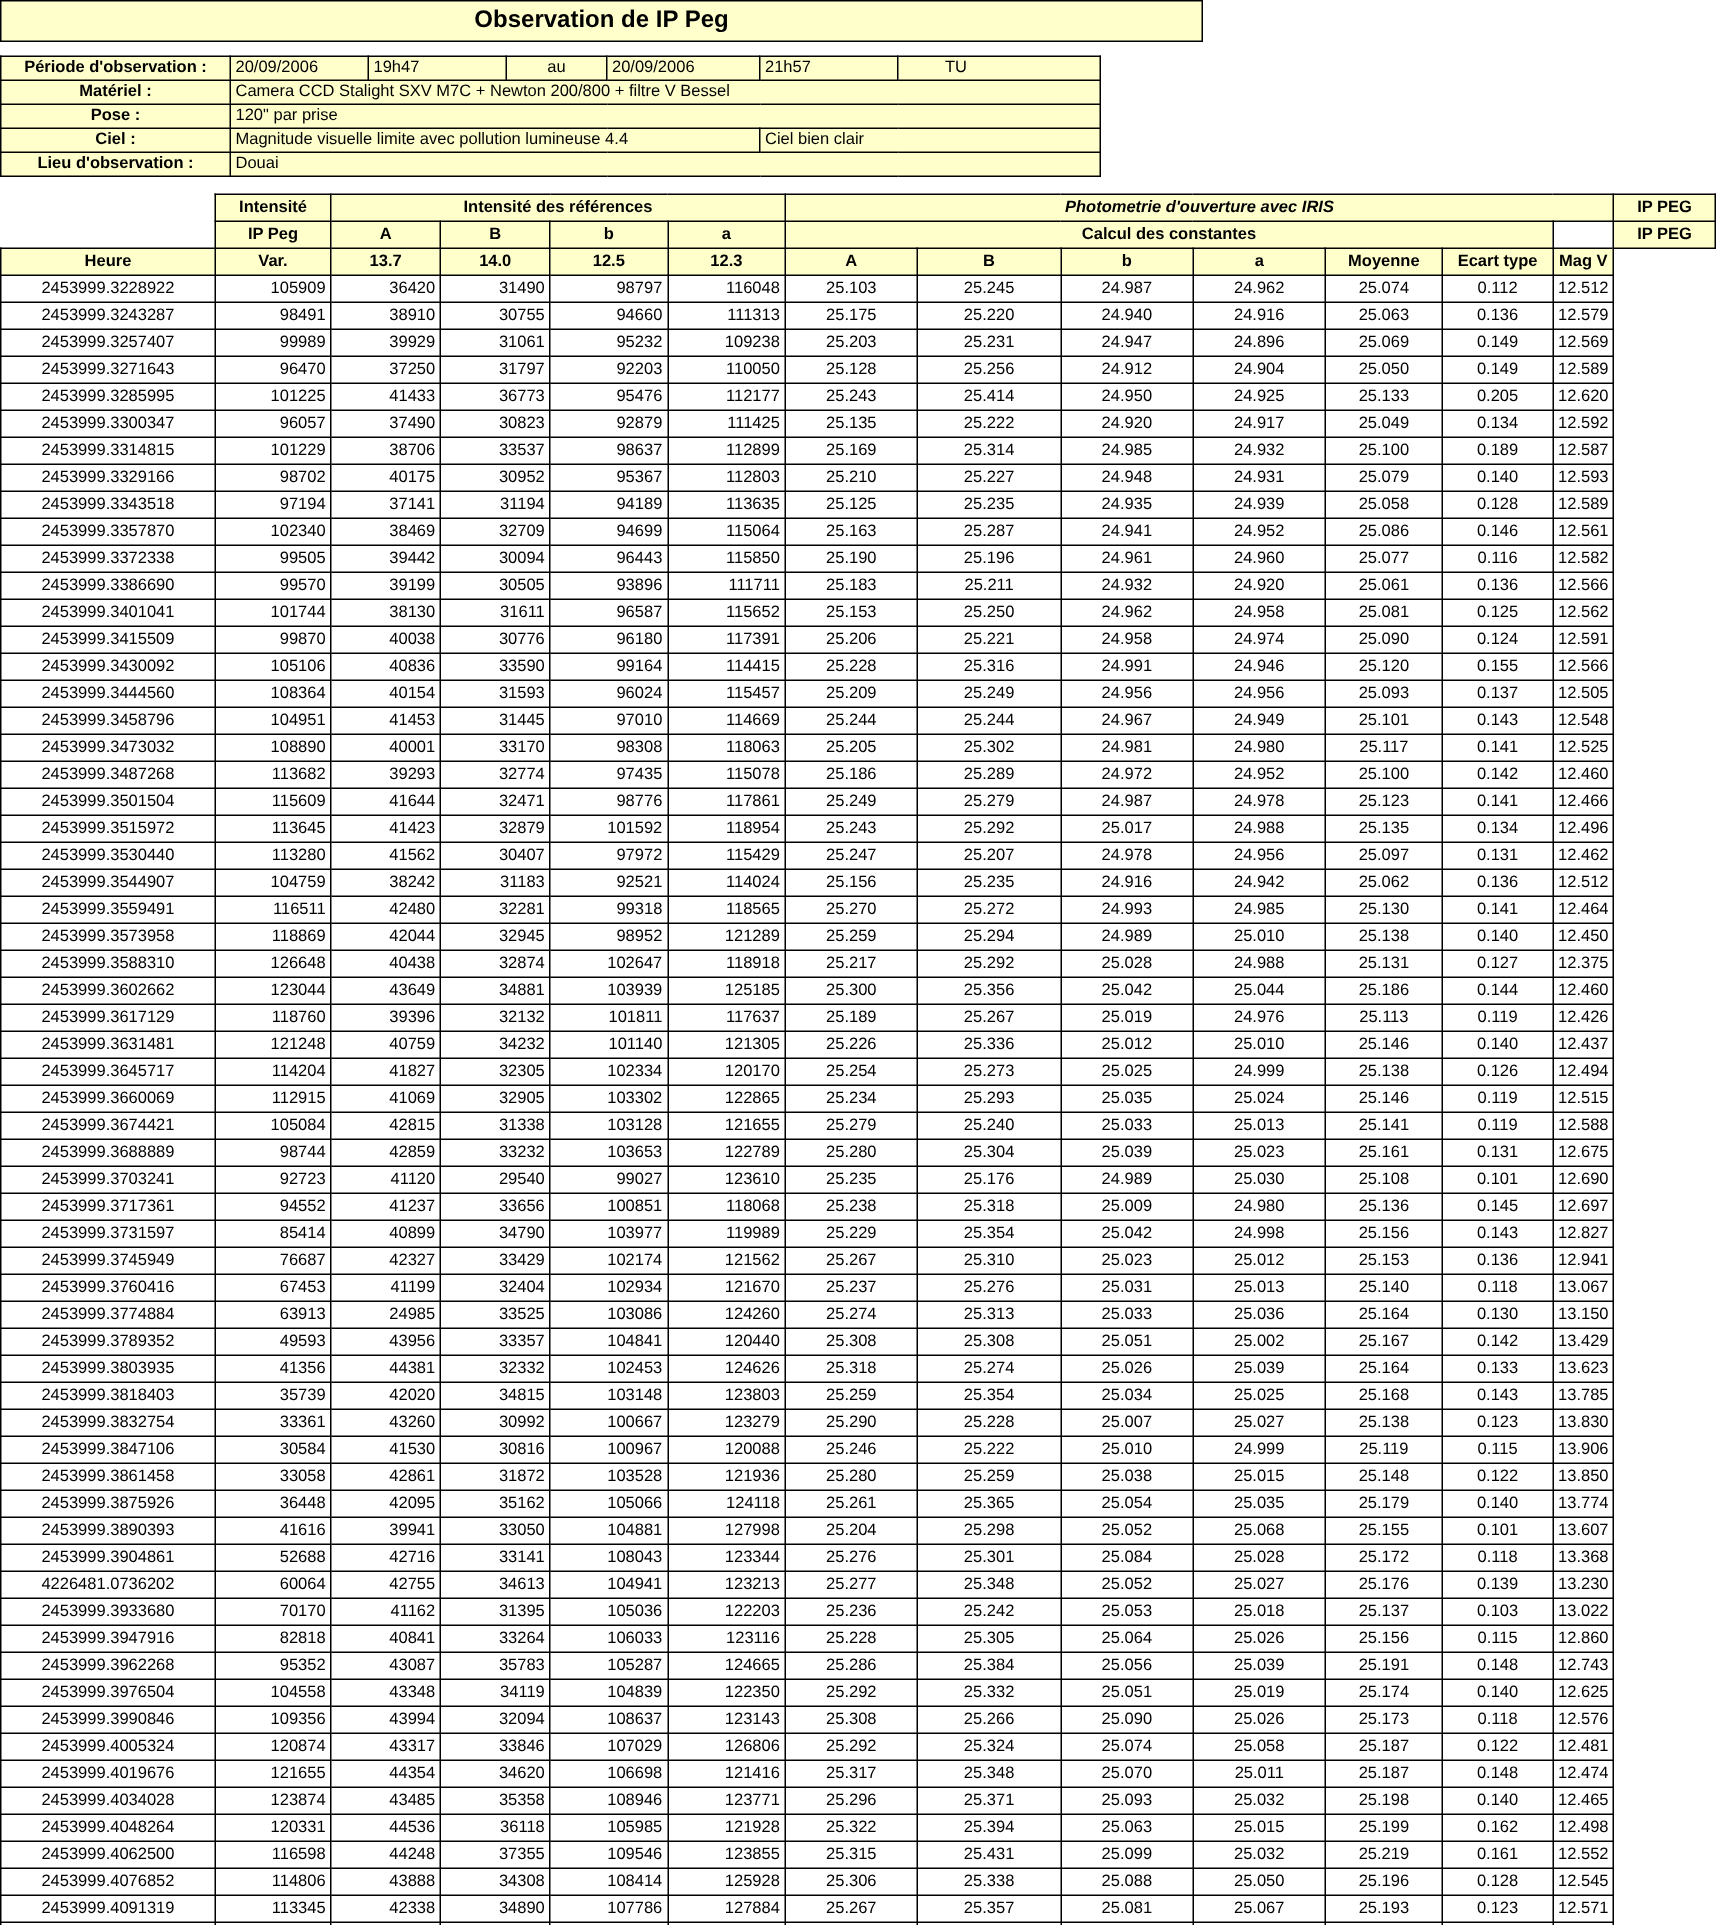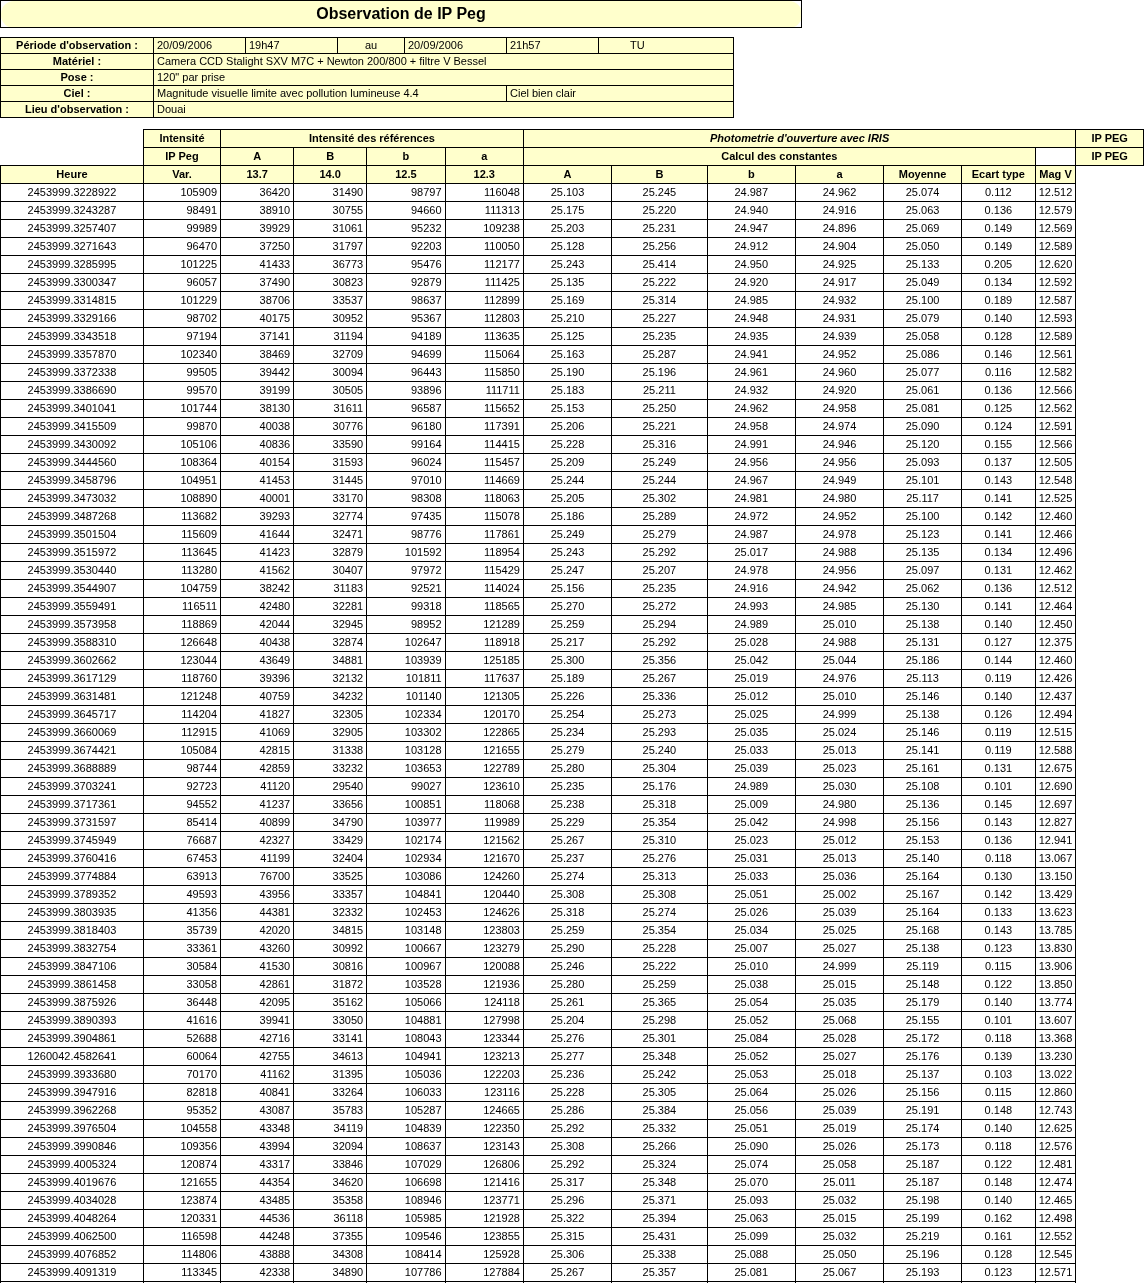--- a/index.html
+++ b/index.html
@@ -1,21 +1,21 @@
 <!DOCTYPE html>
 <html><head>
 <meta charset="utf-8">
 <style>
   html,body{margin:0;padding:0;background:#ffffff;}
   body{font-family:"Liberation Sans", sans-serif;font-size:11px;color:#000;}
   #sheet{width:1144px;position:relative;}
   table{border-collapse:collapse;}
   td{border:1px solid #000;padding:0 3px;height:15px;line-height:15px;white-space:nowrap;}
   .yellow{background:#ffffcc;}
-  .title-cell{background:#ffffcc;font-weight:bold;font-size:16px;text-align:center;height:26px;line-height:26px;border-radius:13px;}
+  .title-cell{background:#ffffcc;font-weight:bold;font-size:16px;text-align:center;height:26px;line-height:26px;}
   .lbl{background:#ffffcc;font-weight:bold;text-align:center;}
   .val{background:#ffffcc;text-align:left;}
   .hdr{background:#ffffcc;font-weight:bold;text-align:center;}
   .num{text-align:right;font-size:11px;}
   .ctr{text-align:center;}
   .blank{border:none;background:#fff;}
   #headtable td{height:17px;line-height:17px;}
   .grp{background:#ffffcc;font-weight:bold;text-align:center;}
   .datarow td{height:14.6px;line-height:14.6px;}
 </style>
@@ -683,21 +683,21 @@
           <td class="ctr">25.276</td>
           <td class="ctr">25.031</td>
           <td class="ctr">25.013</td>
           <td class="ctr">25.140</td>
           <td class="ctr">0.118</td>
           <td class="ctr">13.067</td>
         </tr>
         <tr class="datarow">
           <td class="ctr">2453999.3774884</td>
           <td class="num">63913</td>
-          <td class="num">76700</td>
+          <td class="num">24985</td>
           <td class="num">33525</td>
           <td class="num">103086</td>
           <td class="num">124260</td>
           <td class="ctr">25.274</td>
           <td class="ctr">25.313</td>
           <td class="ctr">25.033</td>
           <td class="ctr">25.036</td>
           <td class="ctr">25.164</td>
           <td class="ctr">0.130</td>
           <td class="ctr">13.150</td>
@@ -831,21 +831,21 @@
           <td class="num">123344</td>
           <td class="ctr">25.276</td>
           <td class="ctr">25.301</td>
           <td class="ctr">25.084</td>
           <td class="ctr">25.028</td>
           <td class="ctr">25.172</td>
           <td class="ctr">0.118</td>
           <td class="ctr">13.368</td>
         </tr>
         <tr class="datarow">
-          <td class="ctr">1260042.4582641</td>
+          <td class="ctr">4226481.0736202</td>
           <td class="num">60064</td>
           <td class="num">42755</td>
           <td class="num">34613</td>
           <td class="num">104941</td>
           <td class="num">123213</td>
           <td class="ctr">25.277</td>
           <td class="ctr">25.348</td>
           <td class="ctr">25.052</td>
           <td class="ctr">25.027</td>
           <td class="ctr">25.176</td>

